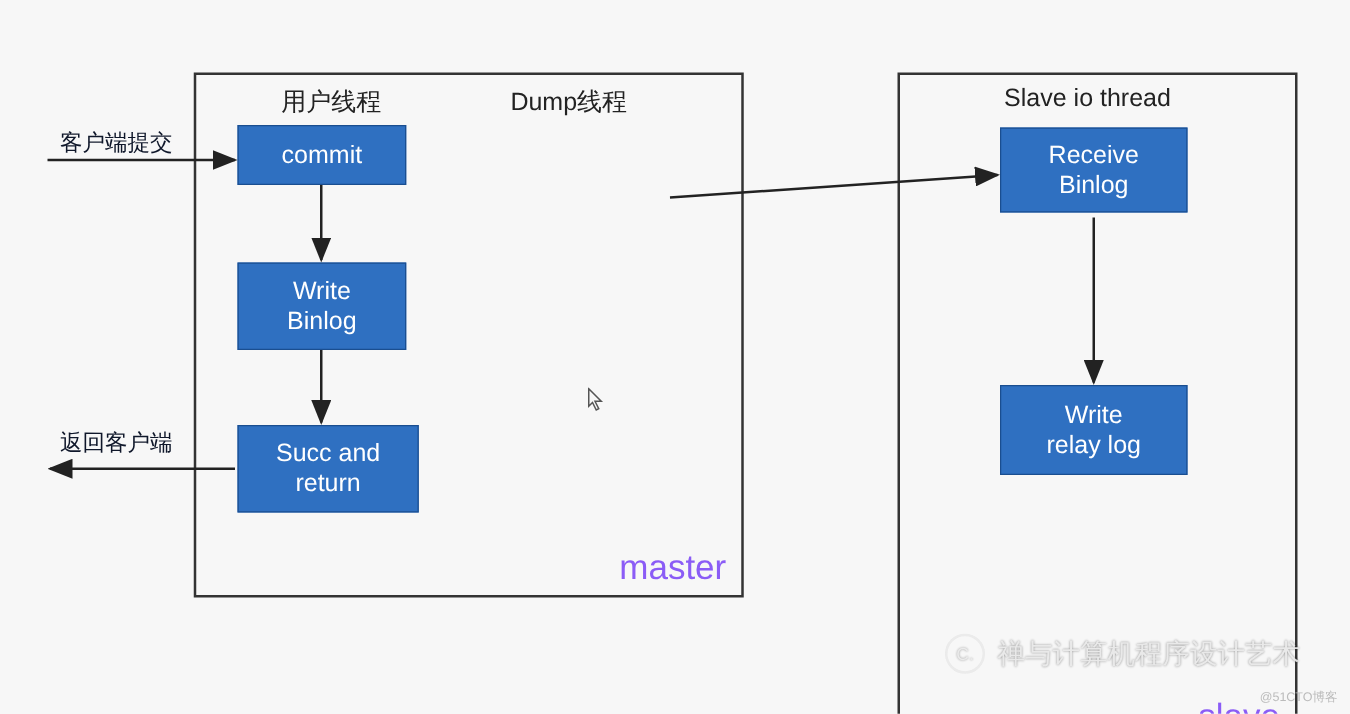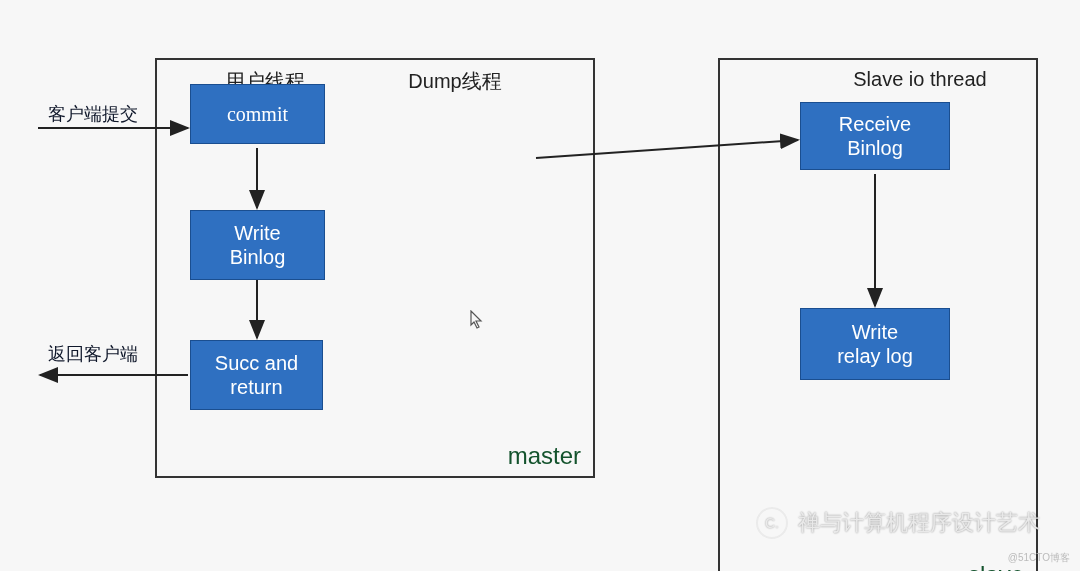--- a/index.html
+++ b/index.html
@@ -17,22 +17,22 @@
   }
   .frame {
     position: absolute;
     border: 2px solid #333;
     background: transparent;
   }
   .frame-label {
     position: absolute;
     right: 12px;
     bottom: 6px;
-    font-size: 24px;
-    color: #14532d;
+    font-size: 28px;
+    color: #8b5cf6;
   }
   .col-title {
     position: absolute;
     font-size: 20px;
     color: #222;
     text-align: center;
   }
   .side-label {
     position: absolute;
     font-size: 18px;
@@ -104,33 +104,33 @@
   <div class="frame" style="left:155px; top:58px; width:440px; height:420px;">
     <span class="frame-label">master</span>
   </div>
 
   <div class="frame" style="left:718px; top:58px; width:320px; height:539px;">
     <span class="frame-label">slave</span>
   </div>
 
   <div class="col-title" style="left:210px; top:68px; width:110px;">用户线程</div>
   <div class="col-title" style="left:395px; top:68px; width:120px;">Dump线程</div>
-  <div class="col-title" style="left:830px; top:68px; width:180px;">Slave io thread</div>
+  <div class="col-title" style="left:780px; top:68px; width:180px;">Slave io thread</div>
 
   <div class="side-label" style="left:48px; top:102px;">客户端提交</div>
   <div class="side-label" style="left:48px; top:342px;">返回客户端</div>
 
-  <div class="box" style="left:190px; top:84px; width:135px; height:60px;font-family:Liberation Serif, serif;">
+  <div class="box" style="left:190px; top:100px; width:135px; height:48px;">
     <span>commit</span>
   </div>
   <div class="box" style="left:190px; top:210px; width:135px; height:70px;">
     <span style="white-space:pre-line;">Write
 Binlog</span>
   </div>
-  <div class="box" style="left:190px; top:340px; width:133px; height:70px;">
+  <div class="box" style="left:190px; top:340px; width:145px; height:70px;">
     <span style="white-space:pre-line;">Succ and
 return</span>
   </div>
 
   <div class="box" style="left:800px; top:102px; width:150px; height:68px;">
     <span style="white-space:pre-line;">Receive
 Binlog</span>
   </div>
   <div class="box" style="left:800px; top:308px; width:150px; height:72px;">
     <span style="white-space:pre-line;">Write

